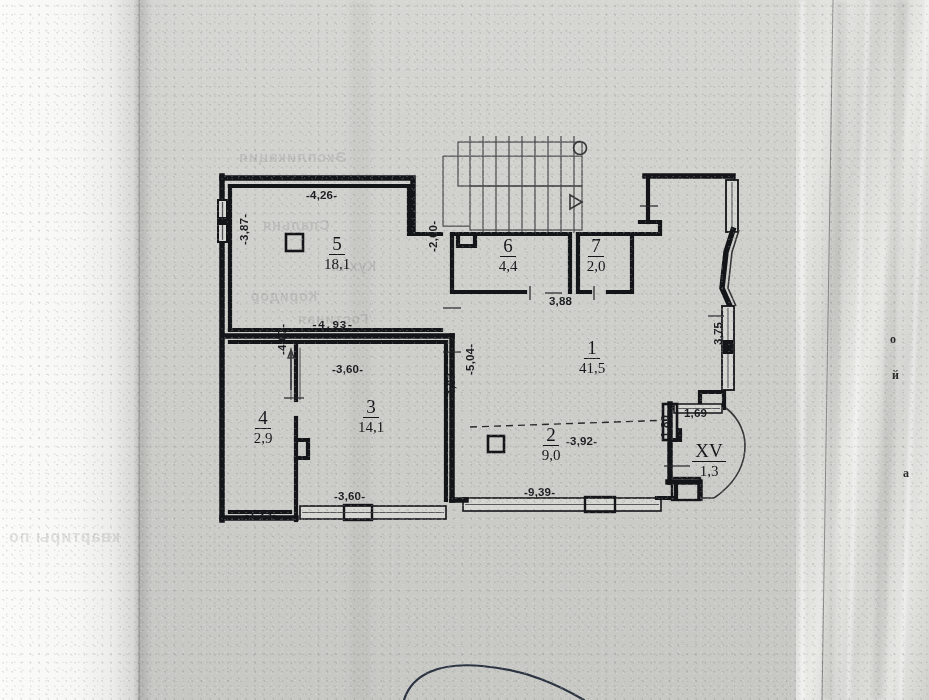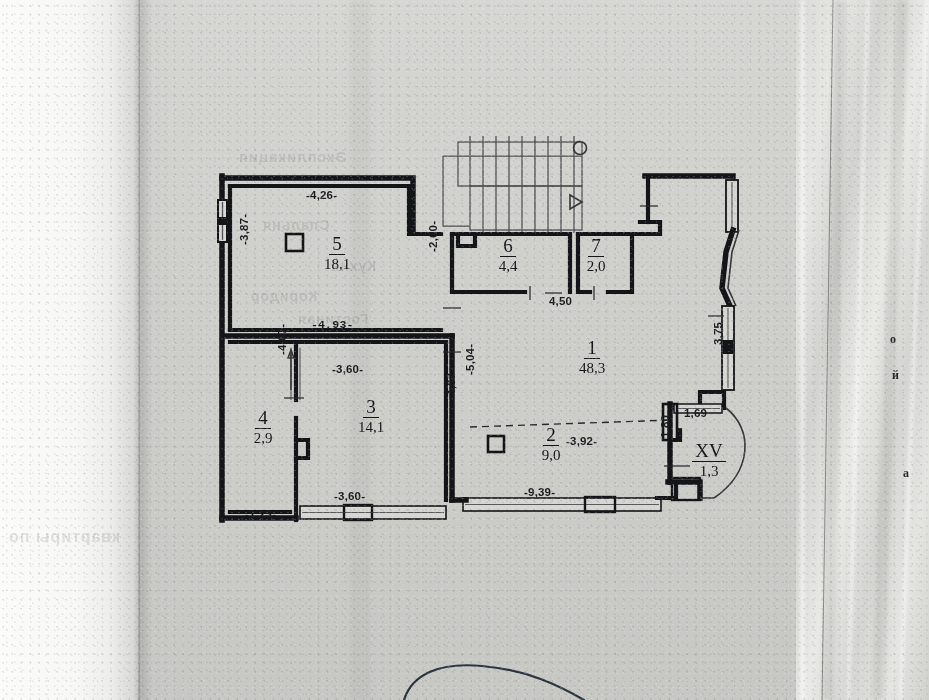--- a/index.html
+++ b/index.html
@@ -239,21 +239,21 @@
       <line x1="443" y1="352" x2="461" y2="352"></line>
       <line x1="708" y1="316" x2="724" y2="316"></line>
     </g>
 
     <path d="M404,700 C412,674 440,662 482,666 C528,670 560,686 584,700" fill="none" stroke="#2b3440" stroke-width="2.2" stroke-linecap="round"></path>
   </svg>
 
   <div id="labels">
       <div class="lbl roomnum" style="left: 558px; top: 338px; width: 68px;">
         <span class="n">1</span>
-        <span class="a">48,3</span>
+        <span class="a">41,5</span>
       </div>
       <div class="lbl roomnum" style="left: 517px; top: 425px; width: 68px;">
         <span class="n">2</span>
         <span class="a">9,0</span>
       </div>
       <div class="lbl roomnum" style="left: 337px; top: 397px; width: 68px;">
         <span class="n">3</span>
         <span class="a">14,1</span>
       </div>
       <div class="lbl roomnum" style="left: 229px; top: 408px; width: 68px;">
@@ -273,21 +273,21 @@
         <span class="a">2,0</span>
       </div>
       <div class="lbl roomnum" style="left: 675px; top: 441px; width: 68px;">
         <span class="n">XV</span>
         <span class="a">1,3</span>
       </div>
       <div class="lbl dim" style="left: 306px; top: 189px; transform-origin: 0px 0px;">-4,26-</div>
       <div class="lbl dim" style="left: 238px; top: 245px; transform: rotate(-90deg); transform-origin: 0px 0px;">-3,87-</div>
       <div class="lbl dim" style="left: 311px; top: 318px; transform-origin: 0px 0px; font-family: Liberation Mono, monospace;">-4,93-</div>
       <div class="lbl dim" style="left: 427px; top: 252px; transform: rotate(-90deg); transform-origin: 0px 0px;">-2,60-</div>
-      <div class="lbl dim" style="left: 549px; top: 295px; transform-origin: 0px 0px;">4,50</div>
+      <div class="lbl dim" style="left: 549px; top: 295px; transform-origin: 0px 0px;">3,88</div>
       <div class="lbl dim" style="left: 332px; top: 363px; transform-origin: 0px 0px;">-3,60-</div>
       <div class="lbl dim" style="left: 334px; top: 490px; transform-origin: 0px 0px;">-3,60-</div>
       <div class="lbl dim" style="left: 276px; top: 355px; transform: rotate(-90deg); transform-origin: 0px 0px;">-4,67-</div>
       <div class="lbl dim" style="left: 245px; top: 496px; transform-origin: 0px 0px; margin-top: 12px;">-1,23-</div>
       <div class="lbl dim" style="left: 445px; top: 400px; transform: rotate(-90deg); transform-origin: 0px 0px;">-4,67-</div>
       <div class="lbl dim" style="left: 464px; top: 375px; transform: rotate(-90deg); transform-origin: 0px 0px;">-5,04-</div>
       <div class="lbl dim" style="left: 566px; top: 435px; transform-origin: 0px 0px;">-3,92-</div>
       <div class="lbl dim" style="left: 524px; top: 486px; transform-origin: 0px 0px;">-9,39-</div>
       <div class="lbl dim" style="left: 712px; top: 345px; transform: rotate(-90deg); transform-origin: 0px 0px;">3,75</div>
       <div class="lbl dim" style="left: 684px; top: 407px; transform-origin: 0px 0px;">1,69</div>

